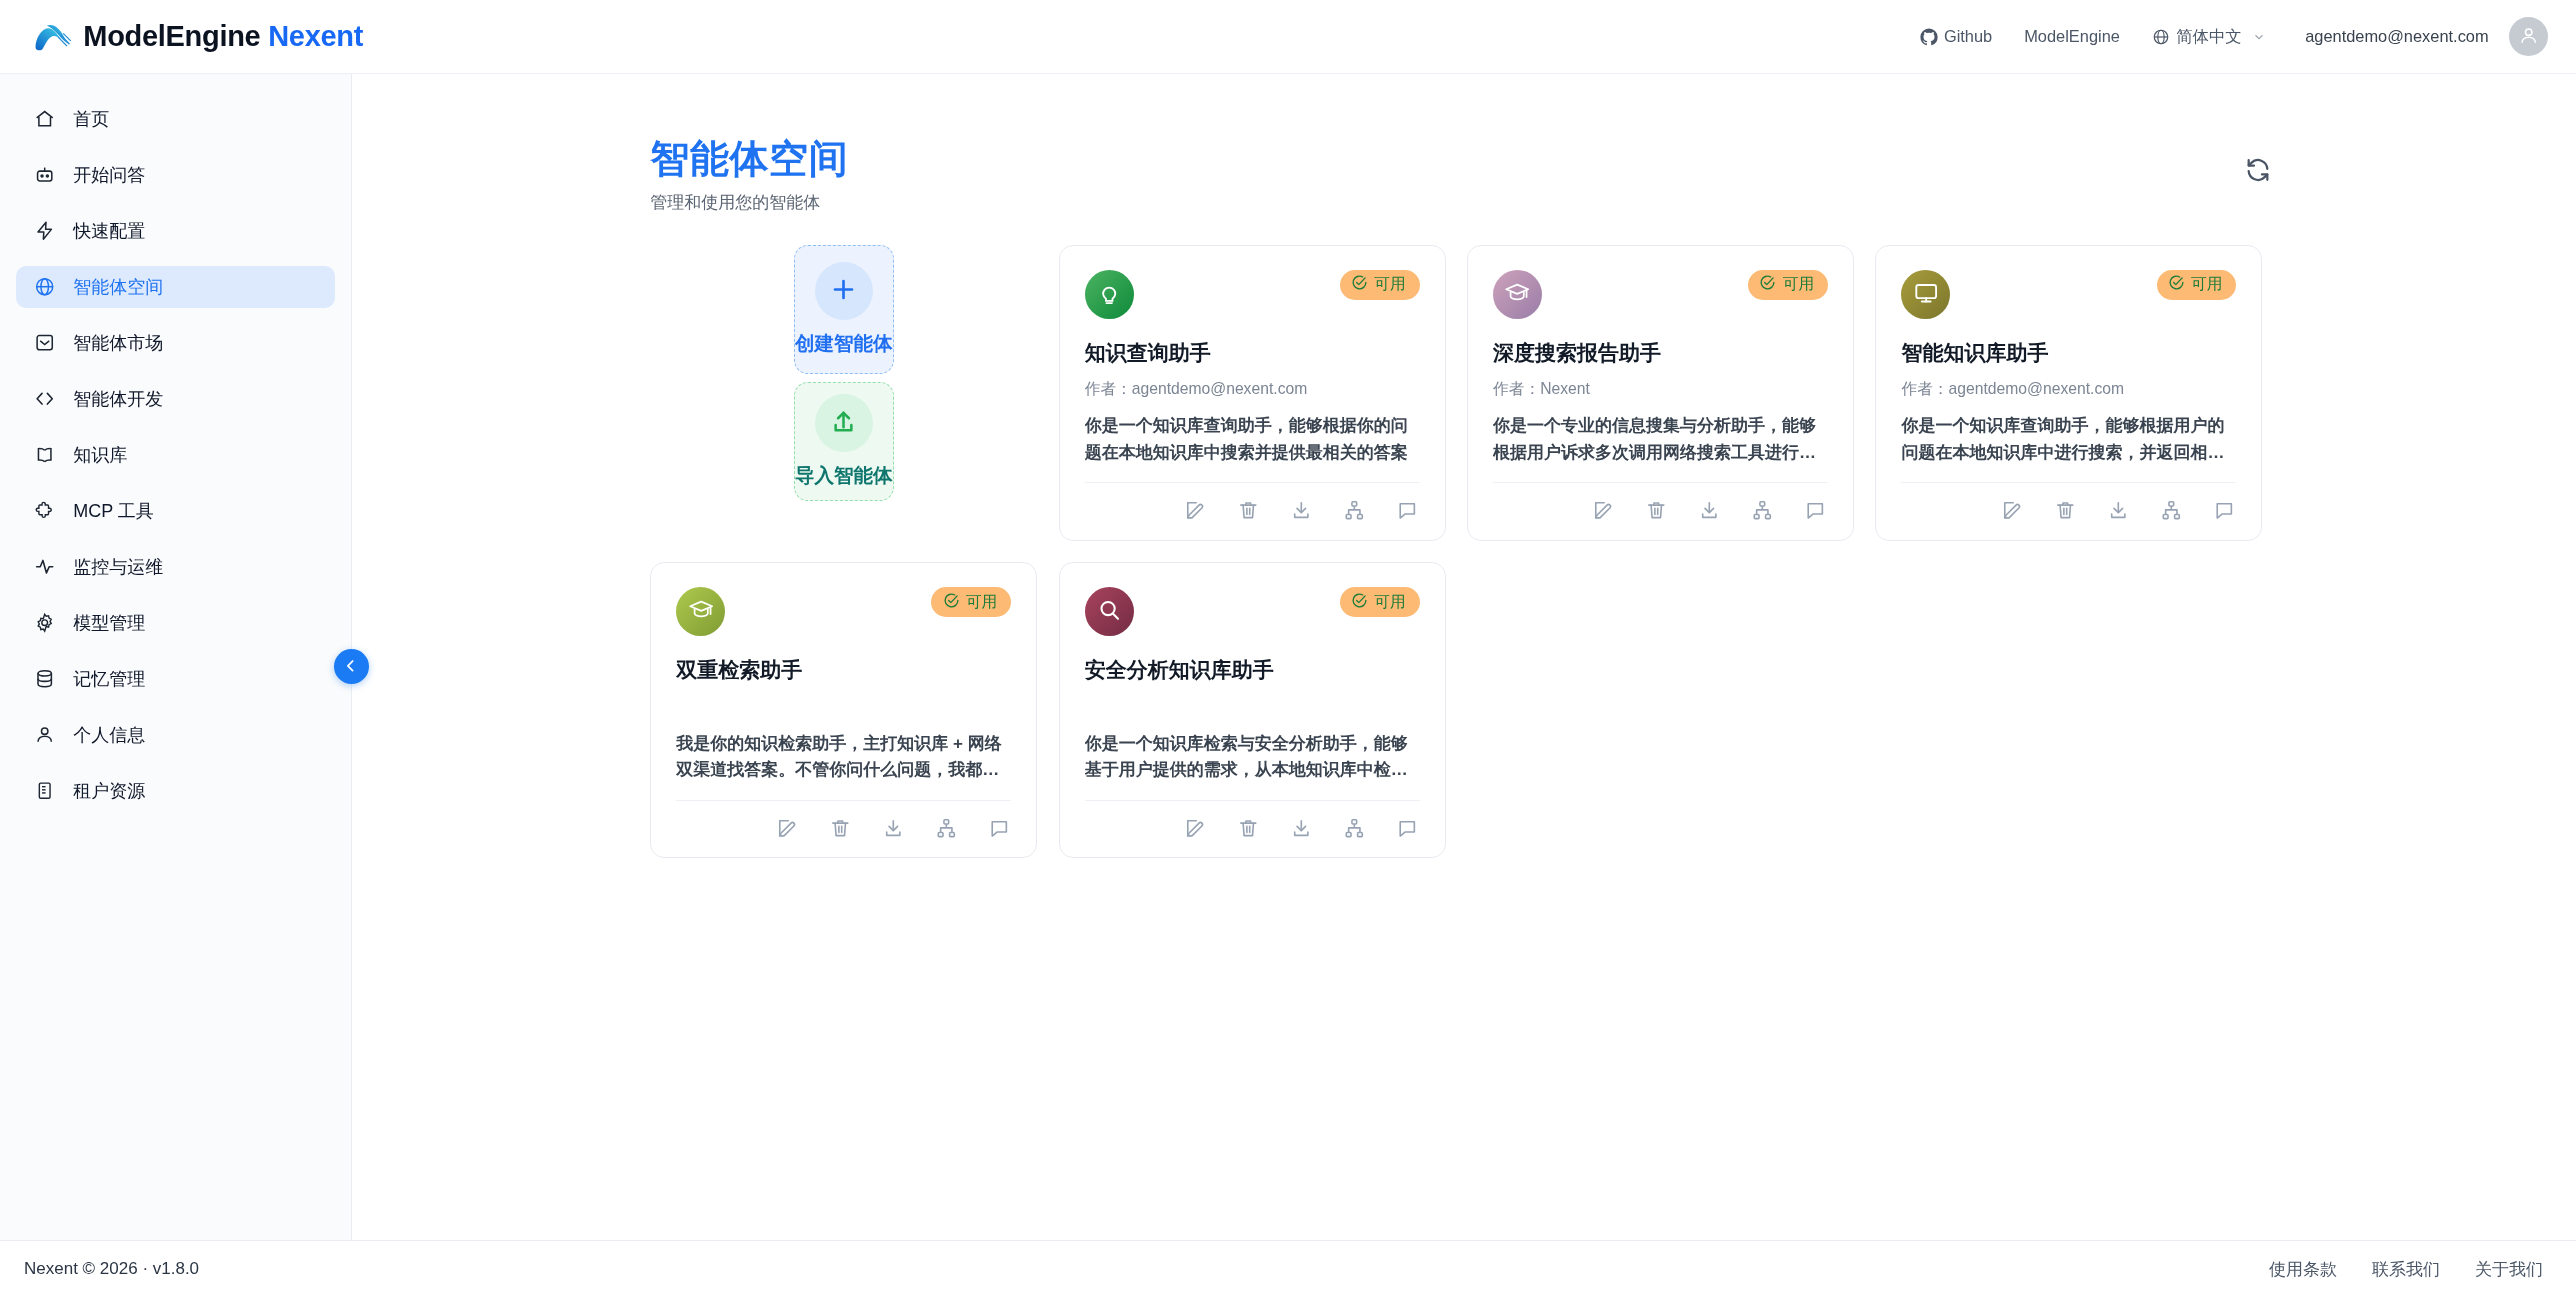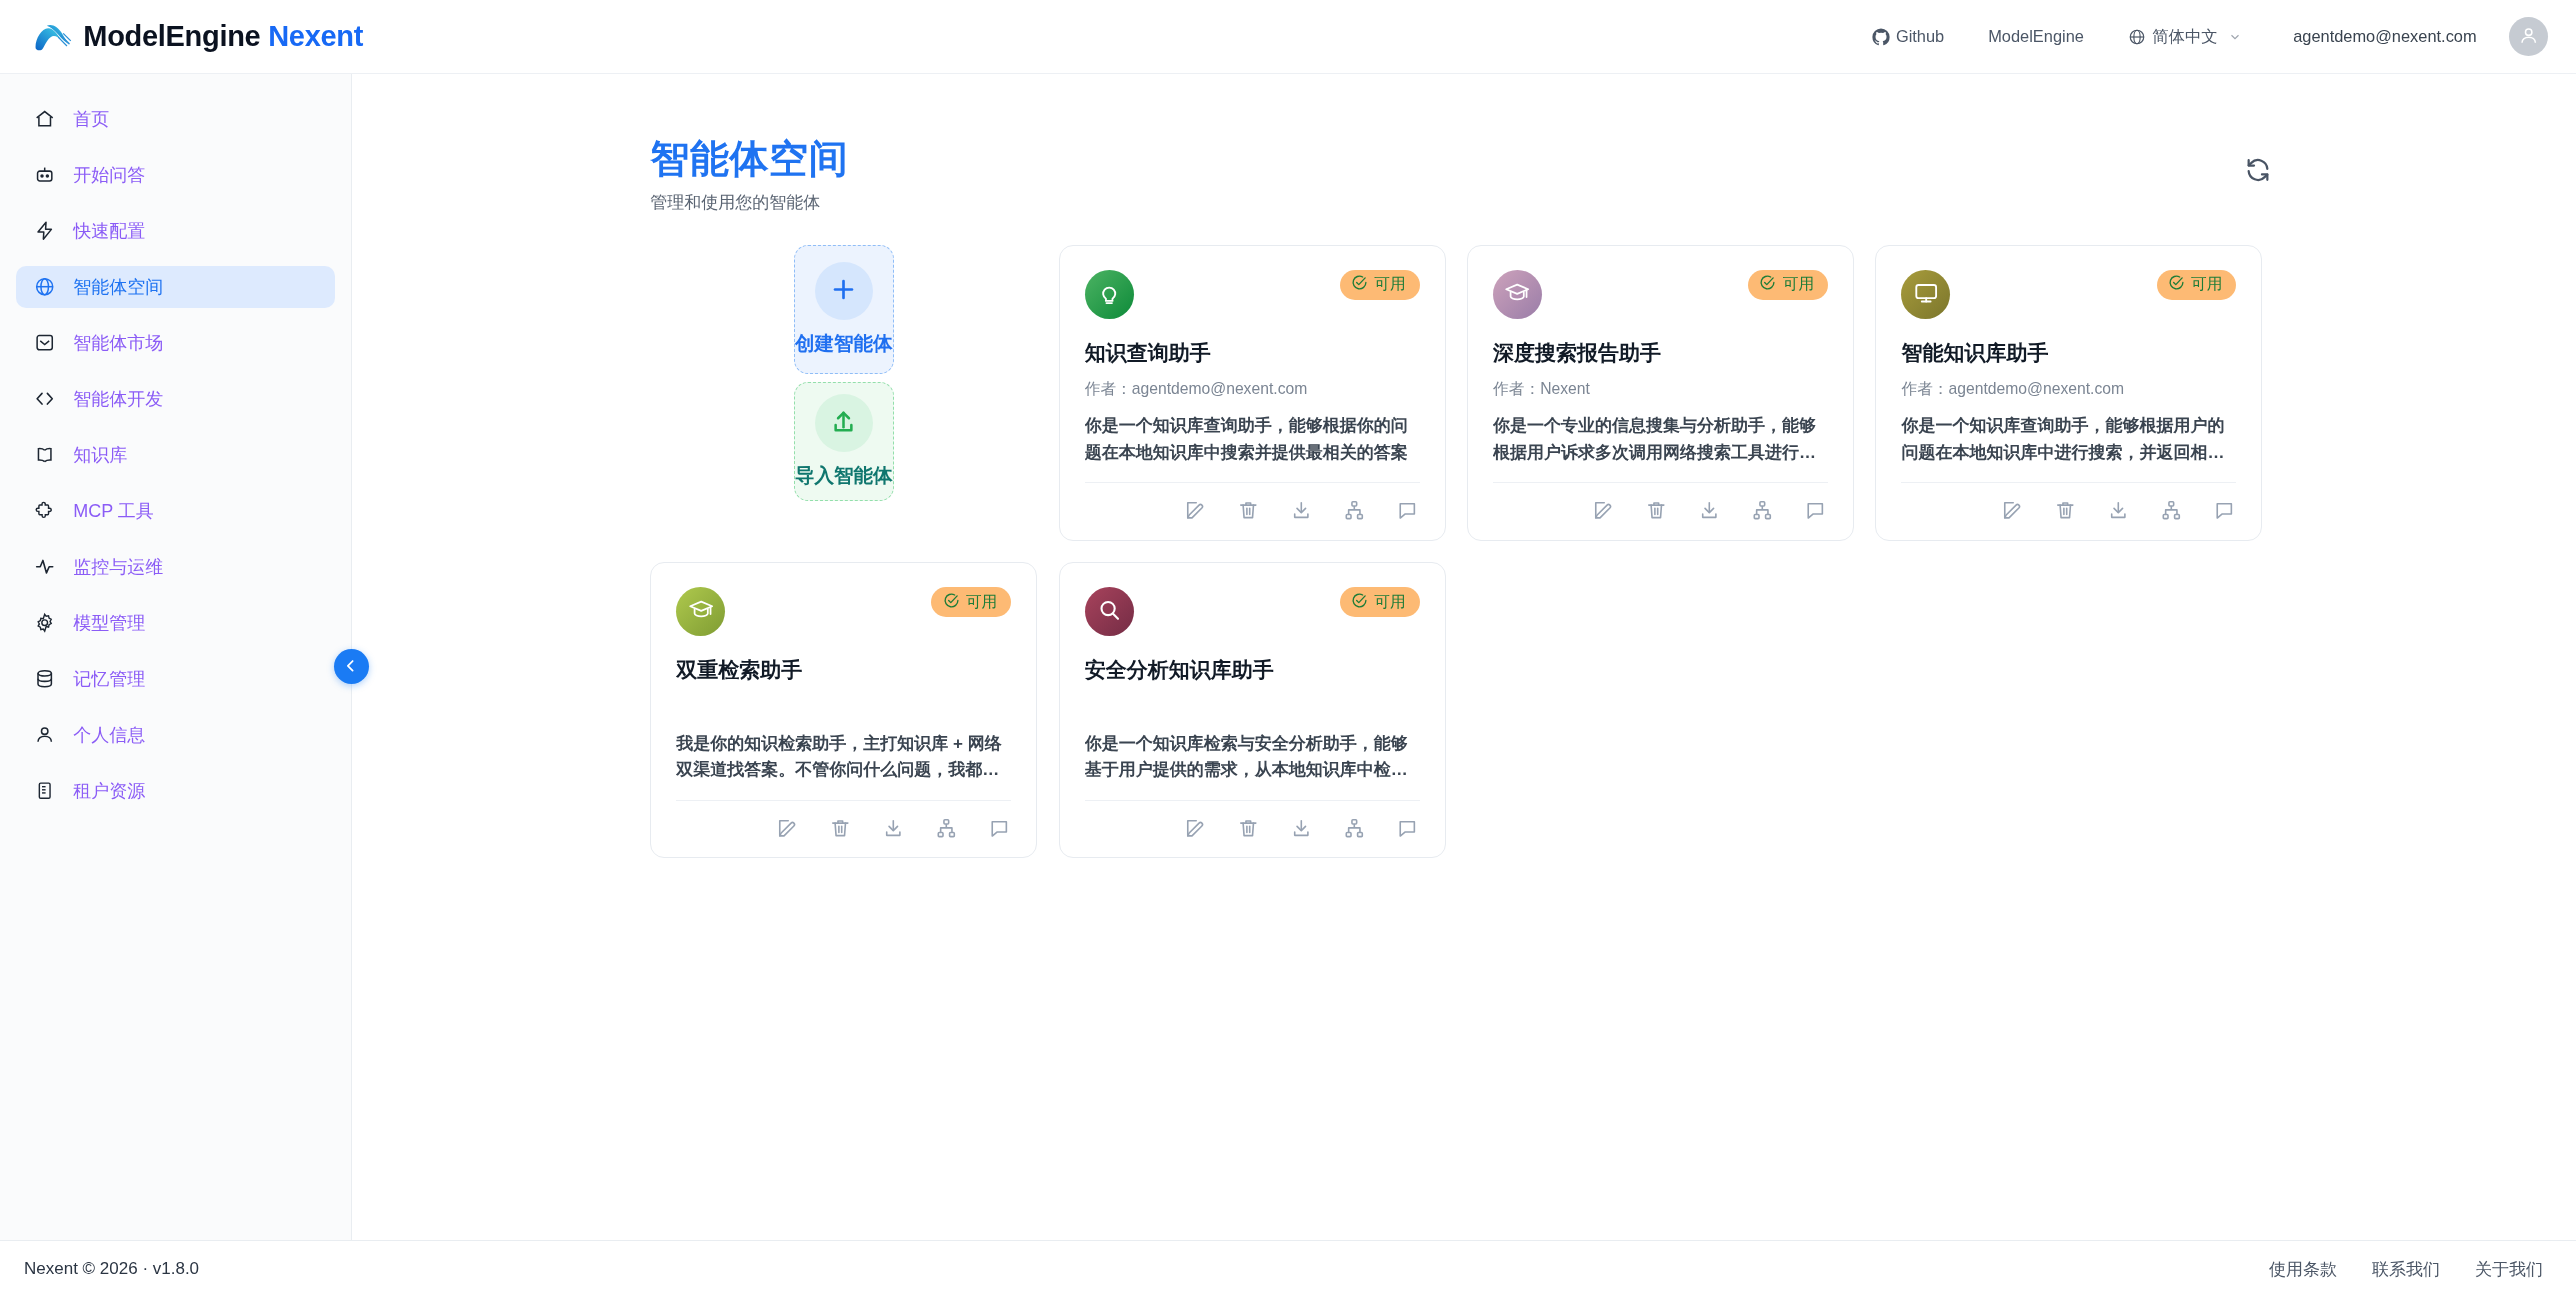--- a/index.html
+++ b/index.html
@@ -25,21 +25,21 @@
   .brand { display: flex; align-items: center; gap: 11.3px; }
   .brand-logo { width: 39px; height: 29px; flex: 0 0 39px; }
   .brand-text {
     font-size: 29px; font-weight: bold; letter-spacing: -0.3px;
     white-space: nowrap;
     text-align: center;
   }
   .brand-text .b1 { color: #0b1220; }
   .brand-text .b2 { color: #1769f5; }
 
-  .topnav { display: flex; align-items: center; gap: 16px; }
+  .topnav { display: flex; align-items: center; gap: 4px; }
   .topnav-item {
     display: flex; align-items: center; gap: 6.3px;
     font-size: 16.4px; color: #4b5666; white-space: nowrap;
     padding: 0 14px; cursor: pointer;
   }
   .topnav-item svg { display: block; }
   .chev { margin-left: 3.8px; opacity: .65; }
   .user-email {
     font-size: 16.4px; color: #39434f; white-space: nowrap;
     padding: 0 16.4px 0 21.4px; cursor: pointer;
@@ -58,21 +58,21 @@
     width: 352px; flex: 0 0 352px;
     background: #fafbfc;
     border-right: 1.3px solid #e9edf1;
     padding: 24px 16.4px 0 16.4px;
     position: relative;
   }
   .nav-item {
     display: flex; align-items: center; gap: 16.4px;
     height: 42px; padding: 0 16.4px; margin-bottom: 14px;
     border-radius: 10px; cursor: pointer;
-    color: #8b5cf6; font-size: 18px;
+    color: #0f172a; font-size: 18px;
   }
   .nav-item .ico { width: 24px; height: 24px; flex: 0 0 24px; display:flex; align-items:center; justify-content:center; }
   .nav-item.active { background: #ddeafe; color: #1f73f1; }
   .nav-item.active .ico svg { stroke: #1f73f1; }
 
   .collapse-btn {
     position: absolute; right: -17.6px; top: 575px;
     width: 35px; height: 35px; border-radius: 50%;
     background: #1a7bf4; color: #fff;
     display: flex; align-items: center; justify-content: center;

